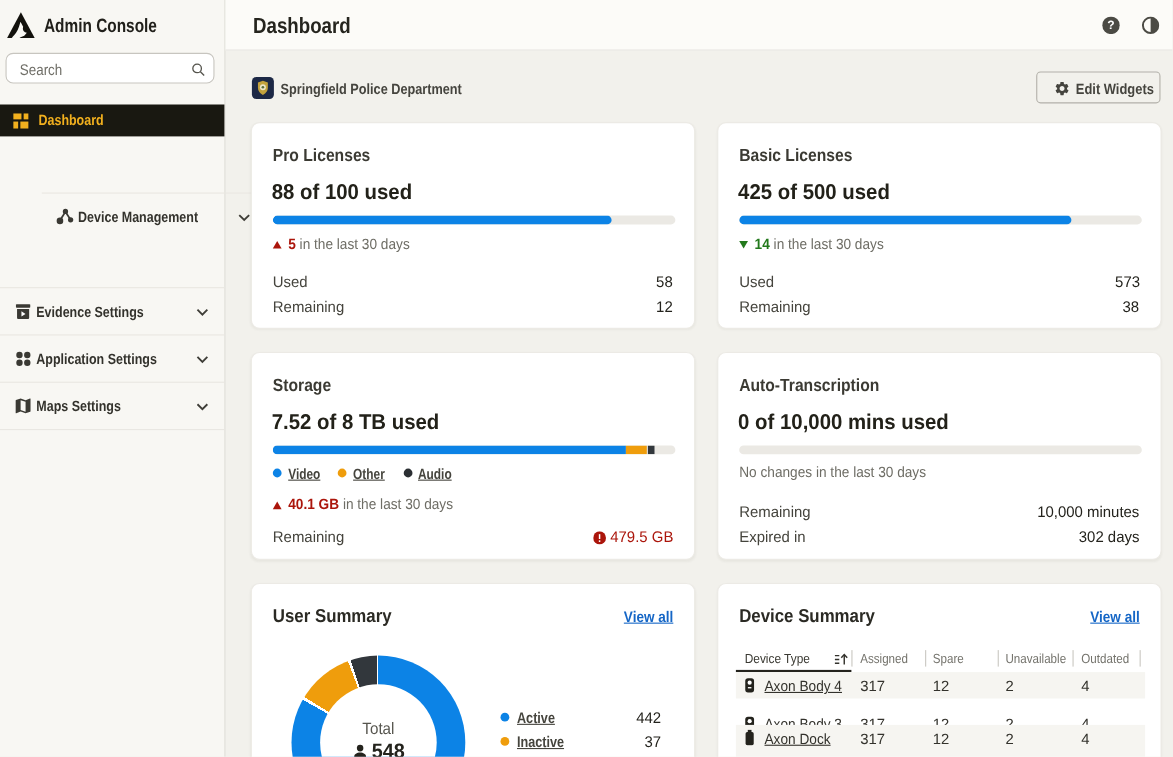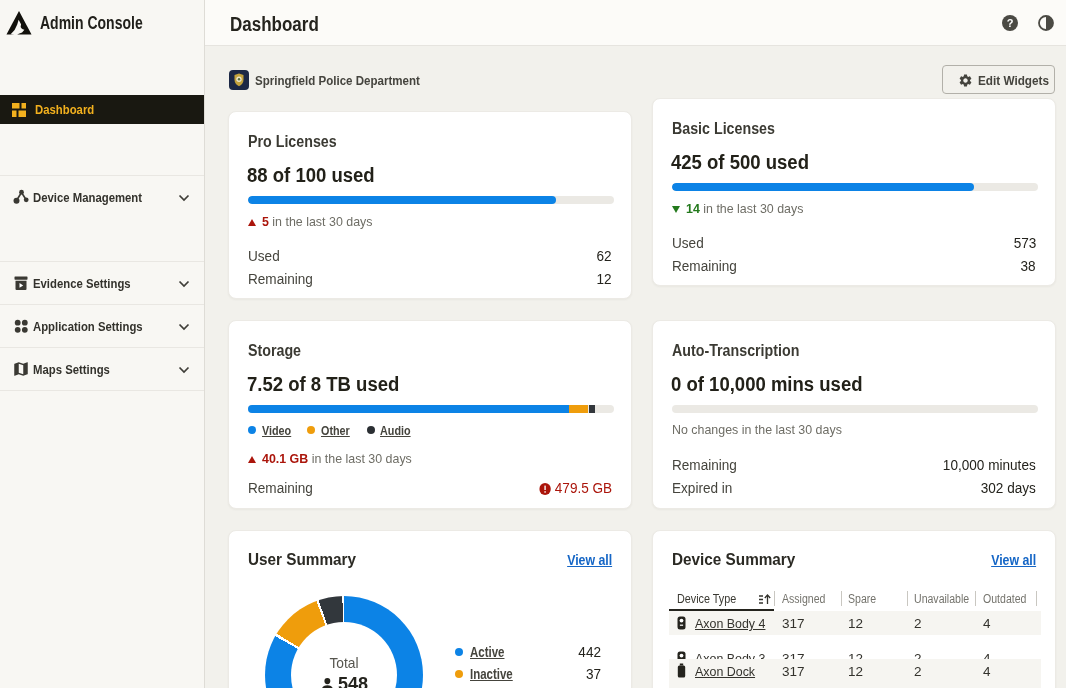--- a/index.html
+++ b/index.html
@@ -39,32 +39,39 @@
 </style>
 </head>
 <body>
 
 <div id="sidebar">
   <svg style="position:absolute;left:6px;top:10px;" width="26" height="26" viewBox="0 0 28 28">
     <path d="M14 1.2 L27.5 26.5 L0.5 26.5 Z" fill="#12110c"></path>
     <path d="M5 26.2 Q10.2 21.5 12.1 15.5 L13.6 10.5 L16.2 15.3 Q15.3 18 16.6 19.7 Q17.8 21.2 19.8 21.2 L17.3 24.2 Q13.2 25.3 11.2 27.4 L10.5 27.4 Q8 26.6 5 26.2 Z" fill="#f8f7f3"></path>
   </svg>
   <div class="t cxl" style="left:40px;top:13px;font-size:17.5px;font-weight:700;color:#21201b;transform:scaleX(0.80);">Admin Console</div>
+  <div id="searchbox">
+    <div class="t cxl" style="left:12px;top:6px;font-size:14px;color:#6f6e67;transform:scaleX(0.87);">Search</div>
+    <svg style="position:absolute;right:7px;top:8px;" width="13" height="13" viewBox="0 0 13 13">
+        <circle cx="5.2" cy="5.2" r="3.9" fill="none" stroke="#55544d" stroke-width="1.2"></circle>
+        <line x1="8.2" y1="8.2" x2="11.6" y2="11.6" stroke="#55544d" stroke-width="1.2"></line>
+      </svg>
+  </div>
 
   <div id="nav-active">
     <svg style="position:absolute;left:12px;top:8px;" width="14" height="14" viewBox="0 0 14 14">
       <rect x="0" y="0" width="7.5" height="5.5" fill="#f2b01e"></rect>
       <rect x="9.5" y="0" width="4.5" height="5.5" fill="#f2b01e"></rect>
       <rect x="0" y="7.5" width="4.5" height="6.5" fill="#f2b01e"></rect>
       <rect x="6.5" y="7.5" width="7.5" height="6.5" fill="#f2b01e"></rect>
     </svg>
     <div class="t cxl" style="left:35px;top:7px;font-size:13.5px;font-weight:700;color:#f2b01e;transform:scaleX(0.84);">Dashboard</div>
   </div>
 
-  <div class="nav-item" style="top:175px;">
+  <div class="nav-item" style="top:175px;margin-left:38px;">
     <svg class="ic" width="18" height="18" viewBox="0 0 18 18">
         <g fill="#3a3933">
           <line x1="4.5" y1="12.5" x2="9.5" y2="4.5" stroke="#3a3933" stroke-width="1.6"></line>
           <line x1="9.5" y1="4.5" x2="14" y2="11.5" stroke="#3a3933" stroke-width="1.6"></line>
           <circle cx="4.5" cy="12.8" r="3"></circle>
           <circle cx="9.5" cy="4.2" r="2.4"></circle>
           <circle cx="14.2" cy="11.8" r="2.4"></circle>
         </g>
       </svg>
     <div class="txt">Device Management</div>
@@ -139,26 +146,26 @@
 
 <div class="card" style="left:228px; top:111px; height:188px;">
   <div class="ct">Pro Licenses</div>
   <div class="big">88 of 100 used</div>
   <div class="bar">
       <div class="fill" style="width:308px;border-radius:4px;"></div>
     </div>
   <span class="tri-up" style="left:19px;top:107px;"></span>
   <div class="trend" style="left:33px;top:102px;"><b class="red">5</b> in the last 30 days</div>
   <div class="rlab" style="top:136px;">Used</div>
-    <div class="rval" style="top:136px;">62</div>
+    <div class="rval" style="top:136px;">58</div>
   <div class="rlab" style="top:159px;">Remaining</div>
     <div class="rval" style="top:159px;">12</div>
 </div>
 
-<div class="card" style="left:652px; top:98px; height:188px;">
+<div class="card" style="left:652px; top:111px; height:188px;">
   <div class="ct">Basic Licenses</div>
   <div class="big">425 of 500 used</div>
   <div class="bar">
       <div class="fill" style="width:302px;border-radius:4px;"></div>
     </div>
   <span class="tri-down" style="left:19px;top:107px;"></span>
   <div class="trend" style="left:33px;top:102px;"><b class="green">14</b> in the last 30 days</div>
   <div class="rlab" style="top:136px;">Used</div>
     <div class="rval" style="top:136px;">573</div>
   <div class="rlab" style="top:159px;">Remaining</div>

